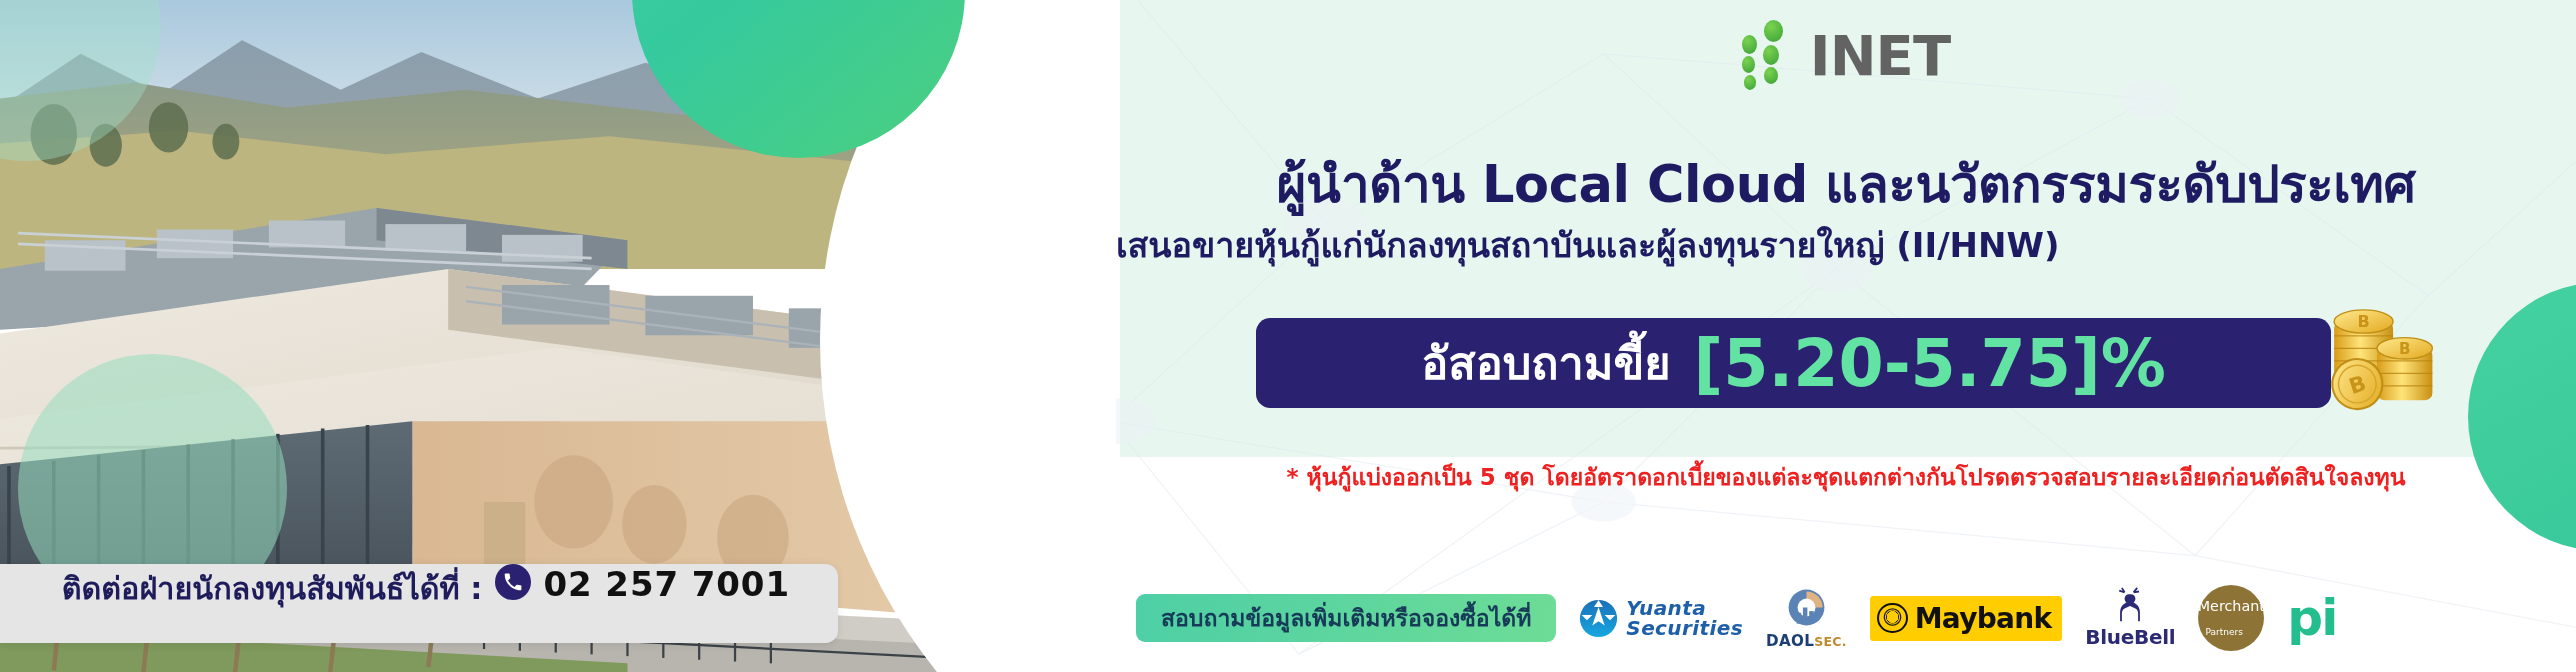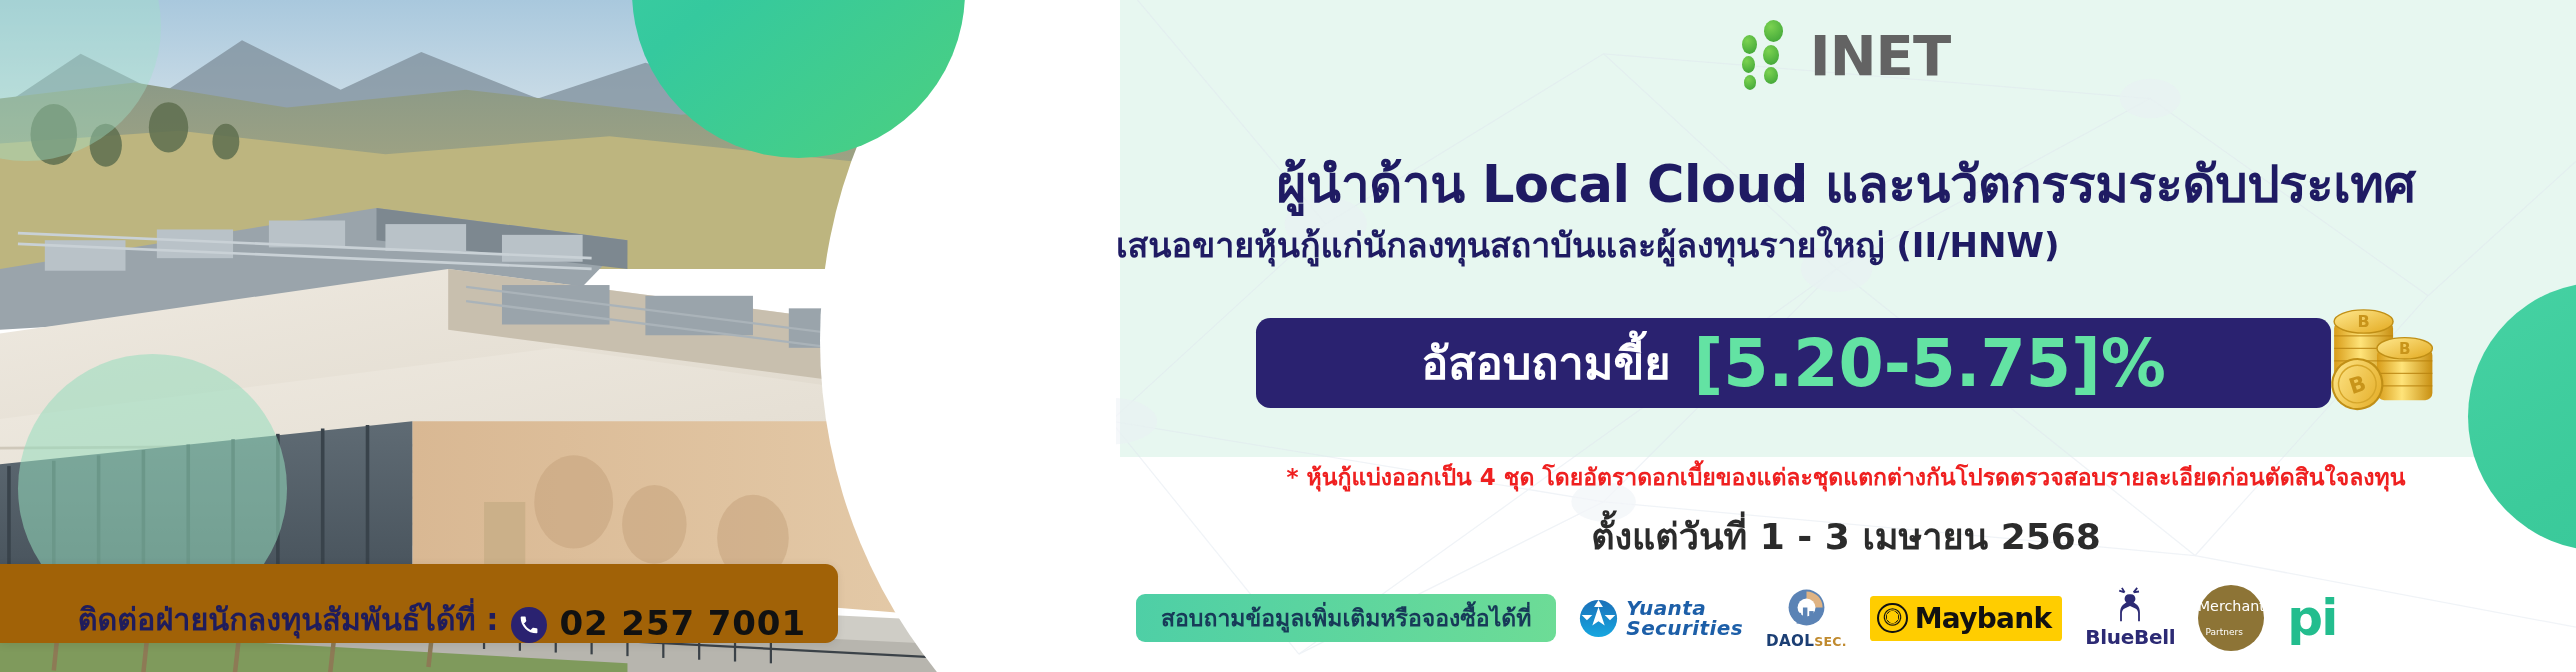--- a/index.html
+++ b/index.html
@@ -55,23 +55,23 @@
   }
   
   .circle-pale-tl {
     position:absolute; left:-108px; top:-108px; width:269px; height:269px;
     border-radius:50%; background:rgba(160,225,200,.40);
   }
 
   
   .contact-box {
     position:absolute; left:0px; top:564px; width:838px; height:79px;
-    background:#a16207; border-radius:0 12.5px 12.5px 0;
-    display:flex; align-items:flex-end; justify-content:flex-end;
-    padding-right:32px; gap:12.5px;
+    background:#e5e5e5; border-radius:0 12.5px 12.5px 0;
+    display:flex; align-items:flex-start; justify-content:flex-end;
+    padding-right:48px; gap:12.5px;
     box-shadow:0 1.8px 9px rgba(0,0,0,.08);
   }
   .contact-label {
     font-size:30.5px; color:#1f1c5c; font-weight:700; letter-spacing:0px; white-space:nowrap;
   }
   .phone-badge {
     width:36px; height:36px; border-radius:50%; background:#2a2270;
     display:flex; align-items:center; justify-content:center; flex:0 0 auto;
   }
   .phone-badge svg { width:20px; height:20px; fill:#ffffff; }
@@ -421,22 +421,21 @@
 
           <g transform="rotate(-18 44 112)">
             <ellipse cx="44" cy="112" rx="28" ry="28" fill="url(#goldTop)" stroke="#c08f16" stroke-width="2.4"></ellipse>
             <ellipse cx="44" cy="112" rx="21" ry="21" fill="none" stroke="#d6a62a" stroke-width="1.6"></ellipse>
             <text x="44" y="121" font-size="24" font-weight="bold" fill="#c8941a" text-anchor="middle" font-family="DejaVu Sans, sans-serif">B</text>
           </g>
         </g>
       </svg>
     </div>
 
-    <div class="disclaimer">* หุ้นกู้แบ่งออกเป็น 4 ชุด โดยอัตราดอกเบี้ยของแต่ละชุดแตกต่างกันโปรดตรวจสอบรายละเอียดก่อนตัดสินใจลงทุน</div>
-    <div class="dateline">ตั้งแต่วันที่ 1 - 3 เมษายน 2568</div>
+    <div class="disclaimer">* หุ้นกู้แบ่งออกเป็น 5 ชุด โดยอัตราดอกเบี้ยของแต่ละชุดแตกต่างกันโปรดตรวจสอบรายละเอียดก่อนตัดสินใจลงทุน</div>
 
     <div class="partners">
 
       <div class="cta-pill">สอบถามข้อมูลเพิ่มเติมหรือจองซื้อได้ที่</div>
 
       <div class="logo-box yuanta">
         <svg class="yuanta-mark" viewBox="0 0 44 44">
           <defs>
               <linearGradient id="yg" x1="0" y1="0" x2="0" y2="1">
             <stop offset="0%" stop-color="#1b6fb8"></stop>

